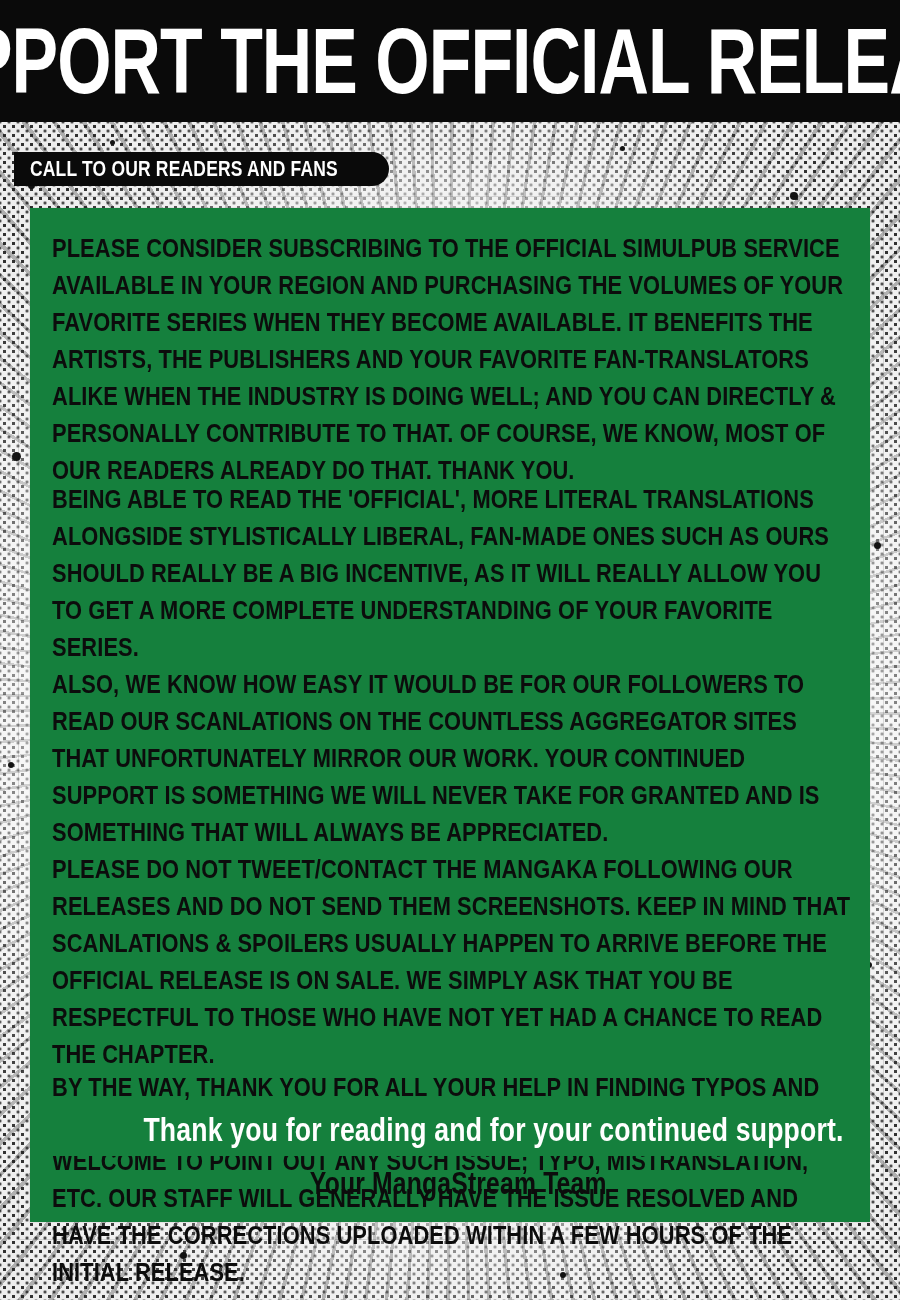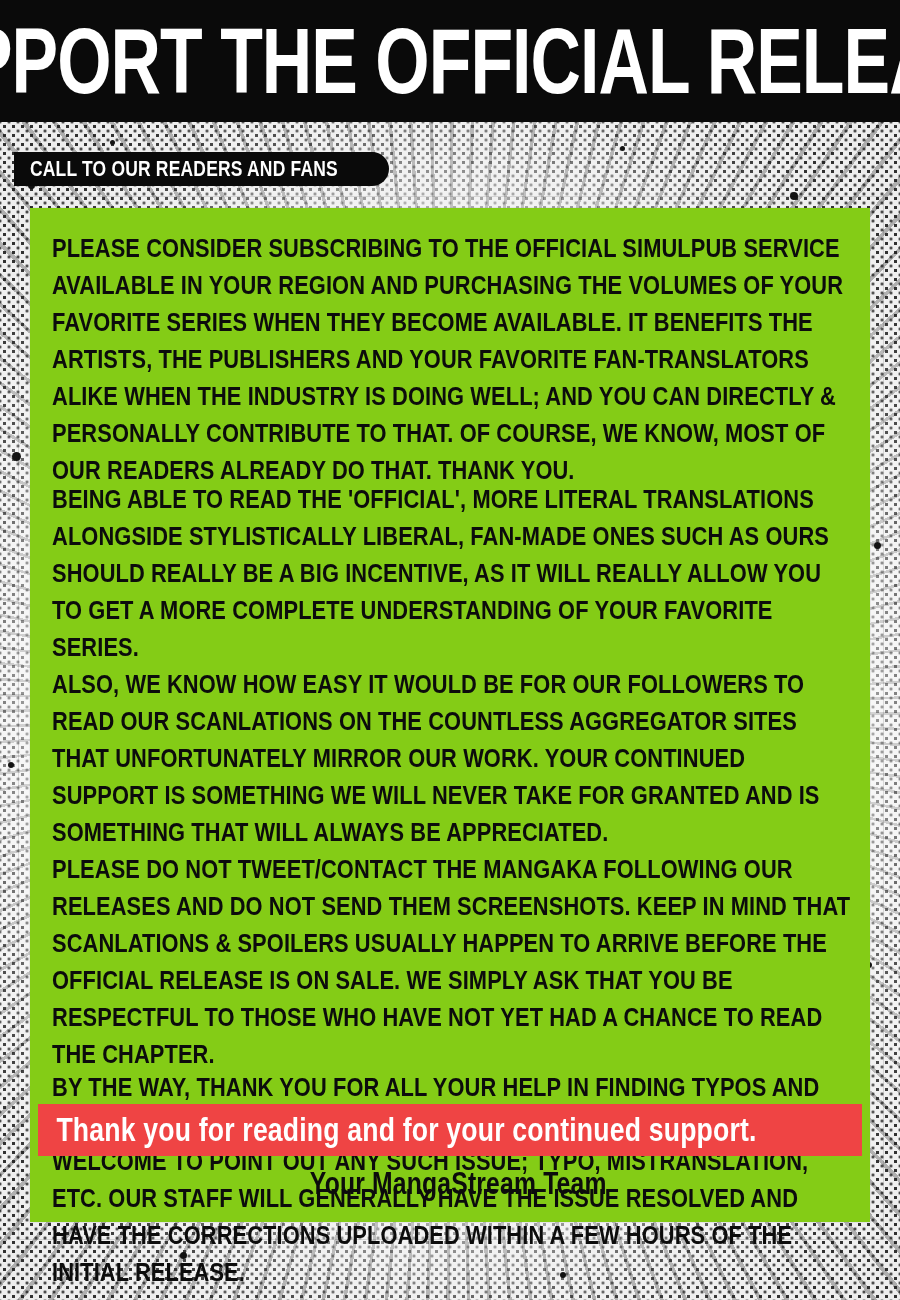--- a/index.html
+++ b/index.html
@@ -114,21 +114,21 @@
     white-space: nowrap;
   }
 
   
   .content-panel {
     position: absolute;
     left: 30px;
     top: 208px;
     width: 840px;
     height: 1014px;
-    background: #84cc16;
+    background: #15803d;
     box-shadow: 0 0 0 1px rgba(0,0,0,0.05);
   }
   .panel-inner {
     padding: 22px 22px 0 22px;
   }
 
   .para {
     color: #0c0c0c;
     font-family: "Liberation Sans", sans-serif;
     font-weight: bold;
@@ -143,24 +143,24 @@
   }
   .para:last-of-type { margin-bottom: 0; }
 
   
   .footer-bar {
     position: absolute;
     left: 38px;
     top: 1104px;
     width: 824px;
     height: 52px;
-    background: #ef4444;
+    background: #15803d;
     display: flex;
     align-items: center;
-    justify-content: flex-start;
+    justify-content: flex-end;
   }
   .footer-bar .footer-text {
     color: #ffffff;
     font-weight: bold;
     font-size: 28px;
     letter-spacing: 0.2px;
     transform: scaleX(0.95) scaleY(1.2);
     white-space: nowrap;
   }
   .footer-sign {

